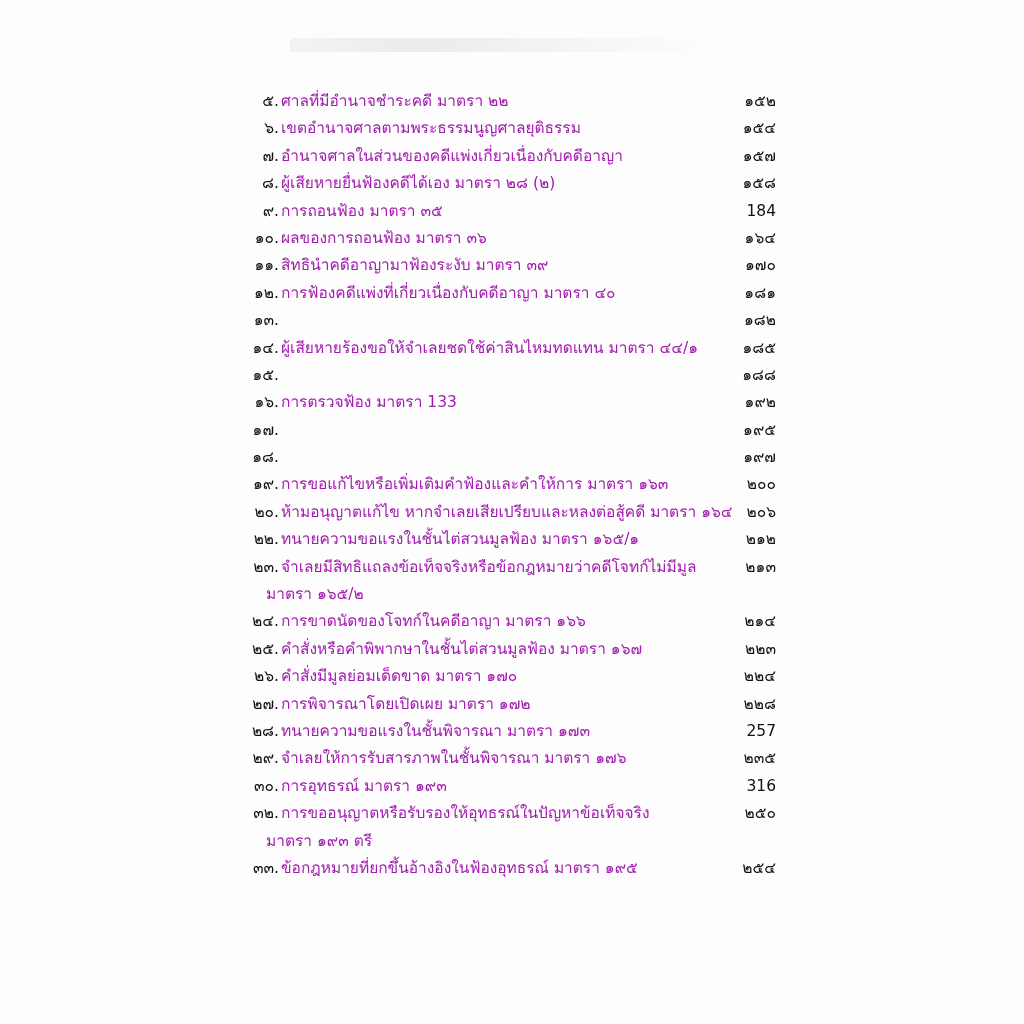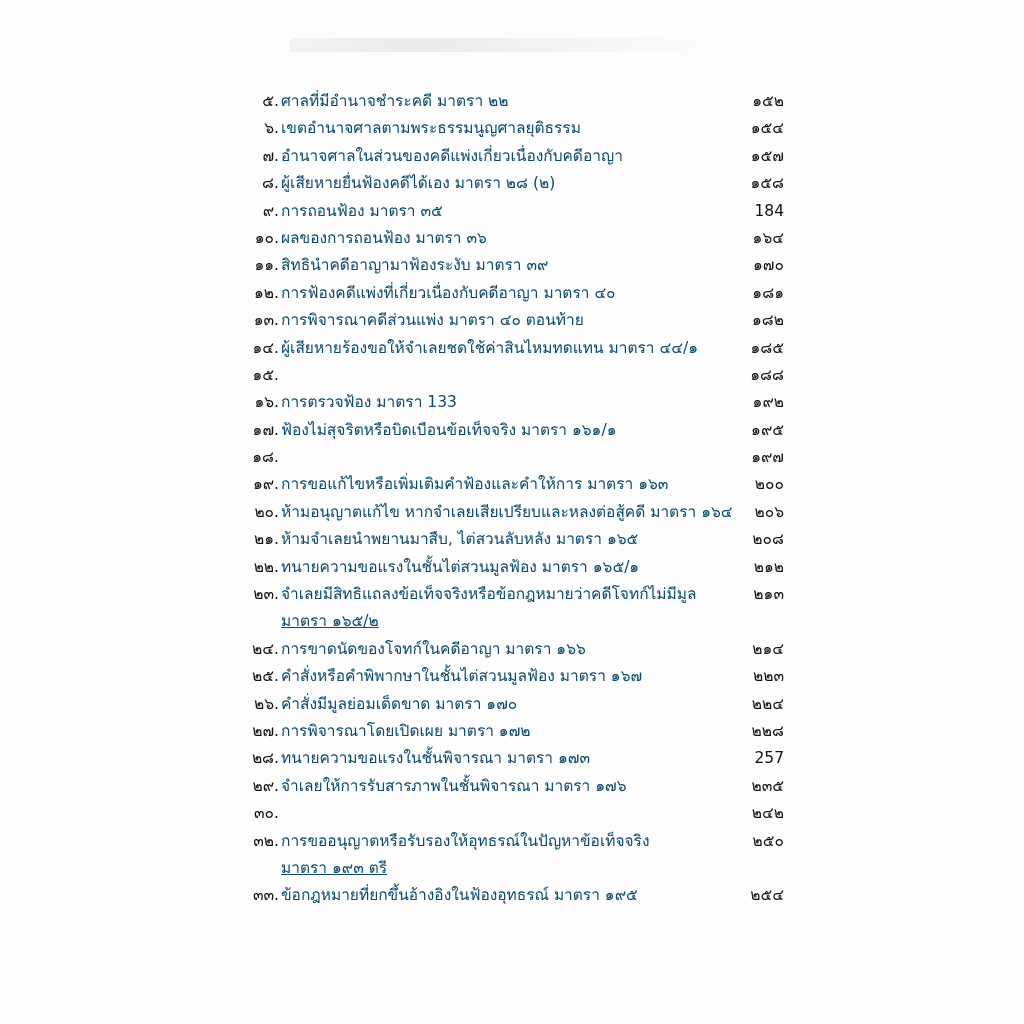--- a/index.html
+++ b/index.html
@@ -45,29 +45,29 @@
     }
     .entry .num {
       position: absolute;
       right: 745px;
       text-align: right;
       color: #111;
     }
     .entry .title {
       position: absolute;
       left: 281px;
-      color: #0c4a6e;
+      color: #a21caf;
     }
     .entry .page-no {
       position: absolute;
-      right: 240px;
+      right: 248px;
       text-align: center;
       color: #111;
     }
-    .entry.cont .title { left: 281px; text-decoration: underline; }
+    .entry.cont .title { left: 266px; }
   </style>
 </head>
 <body>
 
 <div class="page">
   <div class="showthrough"></div>
 
   <div class="toc">
     <div class="entry">
         <span class="num">๕.</span>
@@ -104,60 +104,53 @@
         <span class="title">สิทธินำคดีอาญามาฟ้องระงับ มาตรา ๓๙</span>
         <span class="page-no">๑๗๐</span>
       </div>
     <div class="entry">
         <span class="num">๑๒.</span>
         <span class="title">การฟ้องคดีแพ่งที่เกี่ยวเนื่องกับคดีอาญา มาตรา ๔๐</span>
         <span class="page-no">๑๘๑</span>
       </div>
     <div class="entry">
         <span class="num">๑๓.</span>
-        <span class="title">การพิจารณาคดีส่วนแพ่ง มาตรา ๔๐ ตอนท้าย</span>
         <span class="page-no">๑๘๒</span>
       </div>
     <div class="entry">
         <span class="num">๑๔.</span>
         <span class="title">ผู้เสียหายร้องขอให้จำเลยชดใช้ค่าสินไหมทดแทน มาตรา ๔๔/๑</span>
         <span class="page-no">๑๘๕</span>
       </div>
     <div class="entry">
         <span class="num">๑๕.</span>
         <span class="page-no">๑๘๘</span>
       </div>
     <div class="entry">
         <span class="num">๑๖.</span>
         <span class="title">การตรวจฟ้อง มาตรา 133</span>
         <span class="page-no">๑๙๒</span>
       </div>
     <div class="entry">
         <span class="num">๑๗.</span>
-        <span class="title">ฟ้องไม่สุจริตหรือบิดเบือนข้อเท็จจริง มาตรา ๑๖๑/๑</span>
         <span class="page-no">๑๙๕</span>
       </div>
     <div class="entry">
         <span class="num">๑๘.</span>
         <span class="page-no">๑๙๗</span>
       </div>
     <div class="entry">
         <span class="num">๑๙.</span>
         <span class="title">การขอแก้ไขหรือเพิ่มเติมคำฟ้องและคำให้การ มาตรา ๑๖๓</span>
         <span class="page-no">๒๐๐</span>
       </div>
     <div class="entry">
         <span class="num">๒๐.</span>
         <span class="title">ห้ามอนุญาตแก้ไข หากจำเลยเสียเปรียบและหลงต่อสู้คดี มาตรา ๑๖๔</span>
         <span class="page-no">๒๐๖</span>
-      </div>
-    <div class="entry">
-        <span class="num">๒๑.</span>
-        <span class="title">ห้ามจำเลยนำพยานมาสืบ, ไต่สวนลับหลัง มาตรา ๑๖๕</span>
-        <span class="page-no">๒๐๘</span>
       </div>
     <div class="entry">
         <span class="num">๒๒.</span>
         <span class="title">ทนายความขอแรงในชั้นไต่สวนมูลฟ้อง มาตรา ๑๖๕/๑</span>
         <span class="page-no">๒๑๒</span>
       </div>
     <div class="entry">
         <span class="num">๒๓.</span>
         <span class="title">จำเลยมีสิทธิแถลงข้อเท็จจริงหรือข้อกฎหมายว่าคดีโจทก์ไม่มีมูล</span>
         <span class="page-no">๒๑๓</span>
@@ -192,21 +185,22 @@
         <span class="title">ทนายความขอแรงในชั้นพิจารณา มาตรา ๑๗๓</span>
         <span class="page-no">257</span>
       </div>
     <div class="entry">
         <span class="num">๒๙.</span>
         <span class="title">จำเลยให้การรับสารภาพในชั้นพิจารณา มาตรา ๑๗๖</span>
         <span class="page-no">๒๓๕</span>
       </div>
     <div class="entry">
         <span class="num">๓๐.</span>
-        <span class="page-no">๒๔๒</span>
+        <span class="title">การอุทธรณ์ มาตรา ๑๙๓</span>
+        <span class="page-no">316</span>
       </div>
     <div class="entry">
         <span class="num">๓๒.</span>
         <span class="title">การขออนุญาตหรือรับรองให้อุทธรณ์ในปัญหาข้อเท็จจริง</span>
         <span class="page-no">๒๕๐</span>
       </div>
     <div class="entry cont">
         <span class="num"></span>
         <span class="title">มาตรา ๑๙๓ ตรี</span>
         <span class="page-no"></span>

